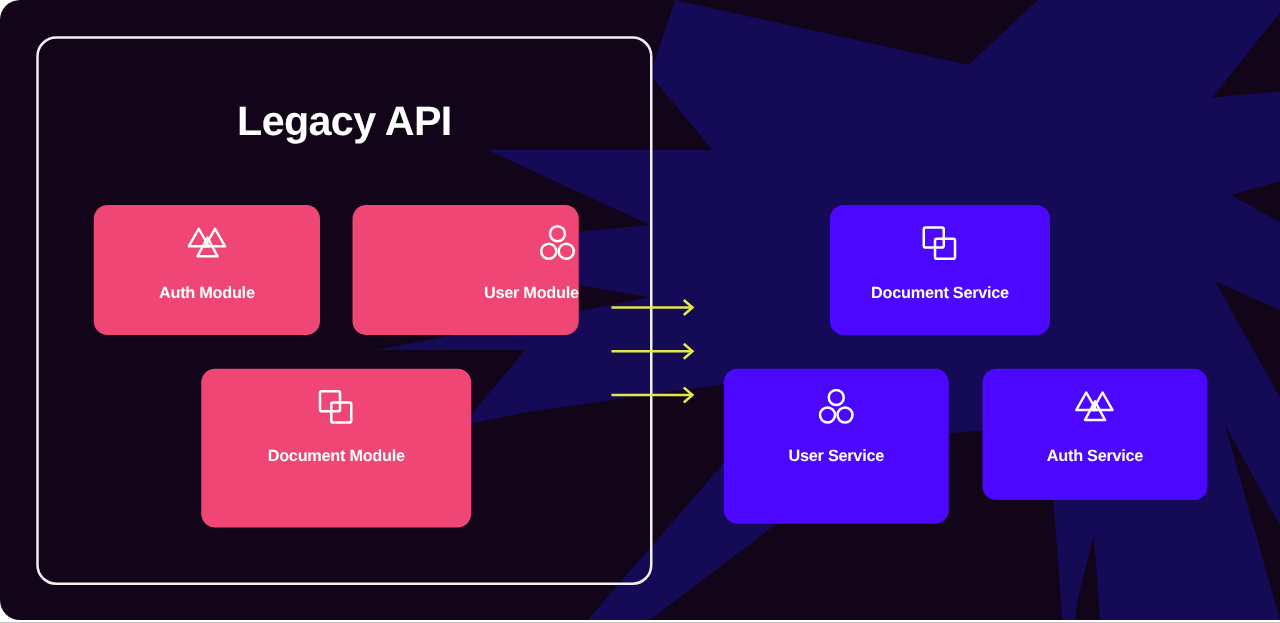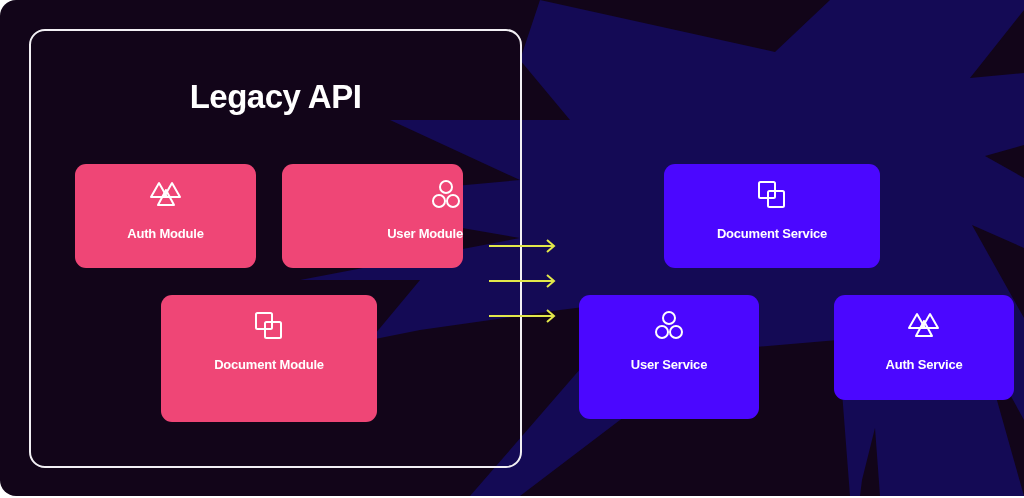--- a/index.html
+++ b/index.html
@@ -72,42 +72,42 @@
   </svg>
   <svg class="arrow" style="top:274px;" viewBox="0 0 68 14">
     <line x1="0" y1="7" x2="64" y2="7" stroke="#e2e84a" stroke-width="2"></line>
     <polyline points="58,1 65,7 58,13" fill="none" stroke="#e2e84a" stroke-width="2"></polyline>
   </svg>
   <svg class="arrow" style="top:309px;" viewBox="0 0 68 14">
     <line x1="0" y1="7" x2="64" y2="7" stroke="#e2e84a" stroke-width="2"></line>
     <polyline points="58,1 65,7 58,13" fill="none" stroke="#e2e84a" stroke-width="2"></polyline>
   </svg>
 
-  <div class="card blue" style="left:664px; top:164px; width:216px; height:104px;text-align:right;">
+  <div class="card blue" style="left:664px; top:164px; width:176px; height:104px;text-align:right;">
     <span class="icon">
       <svg width="30" height="30" viewBox="0 0 30 30" fill="none" stroke="#fff" stroke-width="2" stroke-linejoin="round">
         <rect x="2" y="2" width="16" height="16" rx="1.5"></rect>
         <rect x="11" y="11" width="16" height="16" rx="1.5"></rect>
       </svg>
     </span>
     <span class="label">Document Service</span>
   </div>
 
   <div class="card blue" style="left:579px; top:295px; width:180px; height:124px;">
     <span class="icon">
       <svg width="32" height="30" viewBox="0 0 32 30" fill="none" stroke="#fff" stroke-width="2">
         <circle cx="16" cy="7" r="6"></circle>
         <circle cx="9" cy="21" r="6"></circle>
         <circle cx="23" cy="21" r="6"></circle>
       </svg>
     </span>
     <span class="label">User Service</span>
   </div>
 
-  <div class="card blue" style="left:786px; top:295px; width:180px; height:105px;margin-left:48px;">
+  <div class="card blue" style="left:786px; top:295px; width:180px; height:105px;">
     <span class="icon">
       <svg width="32" height="28" viewBox="0 0 32 28" fill="none" stroke="#fff" stroke-width="2" stroke-linejoin="round">
         <polygon points="9,2 1,16 17,16"></polygon>
         <polygon points="19,2 11,16 27,16" transform="translate(3,0)"></polygon>
         <polygon points="16,9 8,24 24,24"></polygon>
       </svg>
     </span>
     <span class="label">Auth Service</span>
   </div>
 

